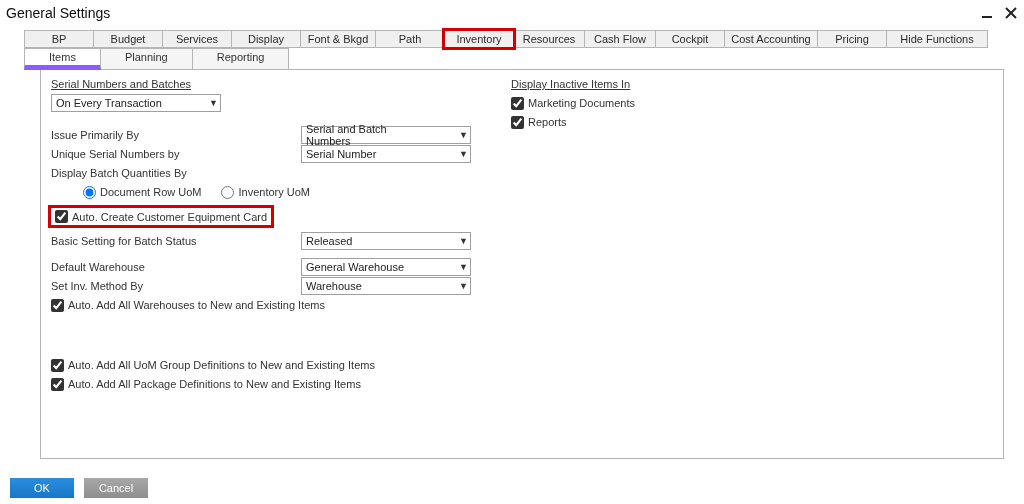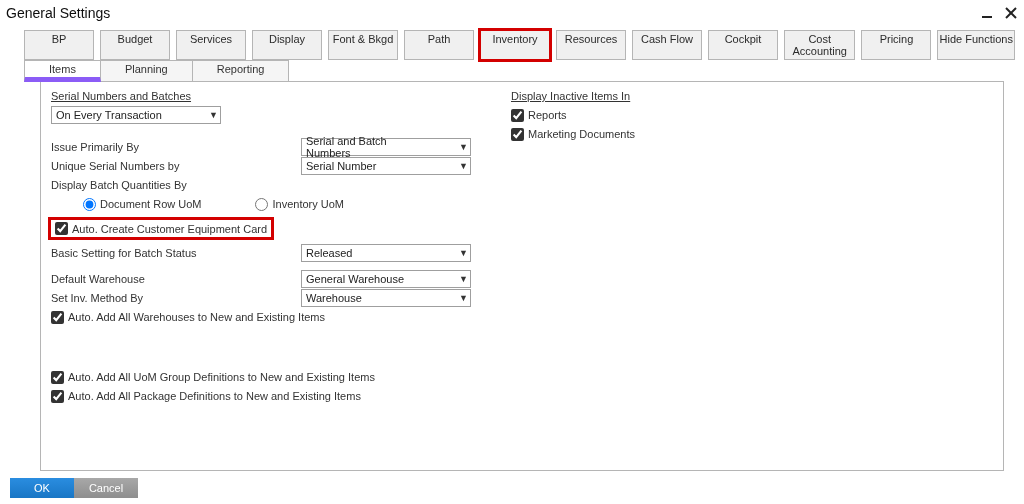--- a/index.html
+++ b/index.html
@@ -20,21 +20,21 @@
     height: 26px;
     padding: 0 6px;
   }
   .titlebar .title { font-size: 14px; color: #0e0e0e; }
   .titlebar .winbtns { margin-left: auto; display:flex; gap:10px; align-items:center; }
   .winbtn { width:14px; height:14px; display:inline-flex; align-items:center; justify-content:center; }
 
   
   .toptabs {
     display:flex;
-    gap:7px;
+    gap:0;
     padding: 4px 10px 0 24px;
   }
   .toptab {
     border:1px solid #b5b5b5;
     background:#f0f0f0;
     padding: 2px 0;
     font-size:11px;
     text-align:center;
     color:#2b2b2b;
     margin-right:-1px;
@@ -96,21 +96,21 @@
   .radio input, .check input { margin:0; }
   .check input { accent-color:#333; }
 
   .hl-red { outline:3px solid #d30000; outline-offset:0; padding:2px 4px; display:inline-flex; }
 
   .spacer6 { height:6px; }
   .spacer12 { height:12px; }
   .spacer40 { height:40px; }
 
   
-  .btnbar { position:absolute; left:10px; bottom:6px; display:flex; }
+  .btnbar { position:absolute; left:10px; bottom:6px; display:flex; gap:10px; }
   .btn {
     min-width:64px; height:20px;
     display:inline-flex; align-items:center; justify-content:center;
     font-size:11px; color:#fff;
     border:none; cursor:pointer;
   }
   .btn.primary { background:#1e90ff; background:linear-gradient(#2a8de0,#1976c5); }
   .btn.secondary { background:#9e9e9e; background:linear-gradient(#a8a8a8,#8e8e8e); }
 
 </style>
@@ -183,21 +183,21 @@
           <span class="lbl">Unique Serial Numbers by</span>
           <span class="selectish">
             <span>Serial Number</span>
             <span class="caret">▼</span>
           </span>
         </div>
 
         <div class="row">
           <span class="lbl" style="width:auto">Display Batch Quantities By</span>
         </div>
-        <div class="row" style="padding-left:32px; gap:54px;">
+        <div class="row" style="padding-left:32px; gap:20px;">
           <label class="radio">
             <input type="radio" name="batchqty" checked="" style="">
             <span>Document Row UoM</span>
           </label>
           <label class="radio">
             <input type="radio" name="batchqty" style="">
             <span>Inventory UoM</span>
           </label>
         </div>
 
@@ -262,27 +262,27 @@
             <span>Auto. Add All Package Definitions to New and Existing Items</span>
           </label>
         </div>
       </div>
 
       <div class="rightcol">
         <div class="section-head">Display Inactive Items In</div>
         <div class="row">
           <label class="check">
             <input type="checkbox" checked="" style="">
+            <span>Marketing Documents</span>
+          </label>
+        </div>
+        <div class="row">
+          <label class="check">
+            <input type="checkbox" checked="" style="">
             <span>Reports</span>
-          </label>
-        </div>
-        <div class="row">
-          <label class="check">
-            <input type="checkbox" checked="" style="">
-            <span>Marketing Documents</span>
           </label>
         </div>
       </div>
     </div>
   </div>
 </div>
 
 <div class="btnbar">
   <button class="btn primary">OK</button>
   <button class="btn secondary">Cancel</button>

